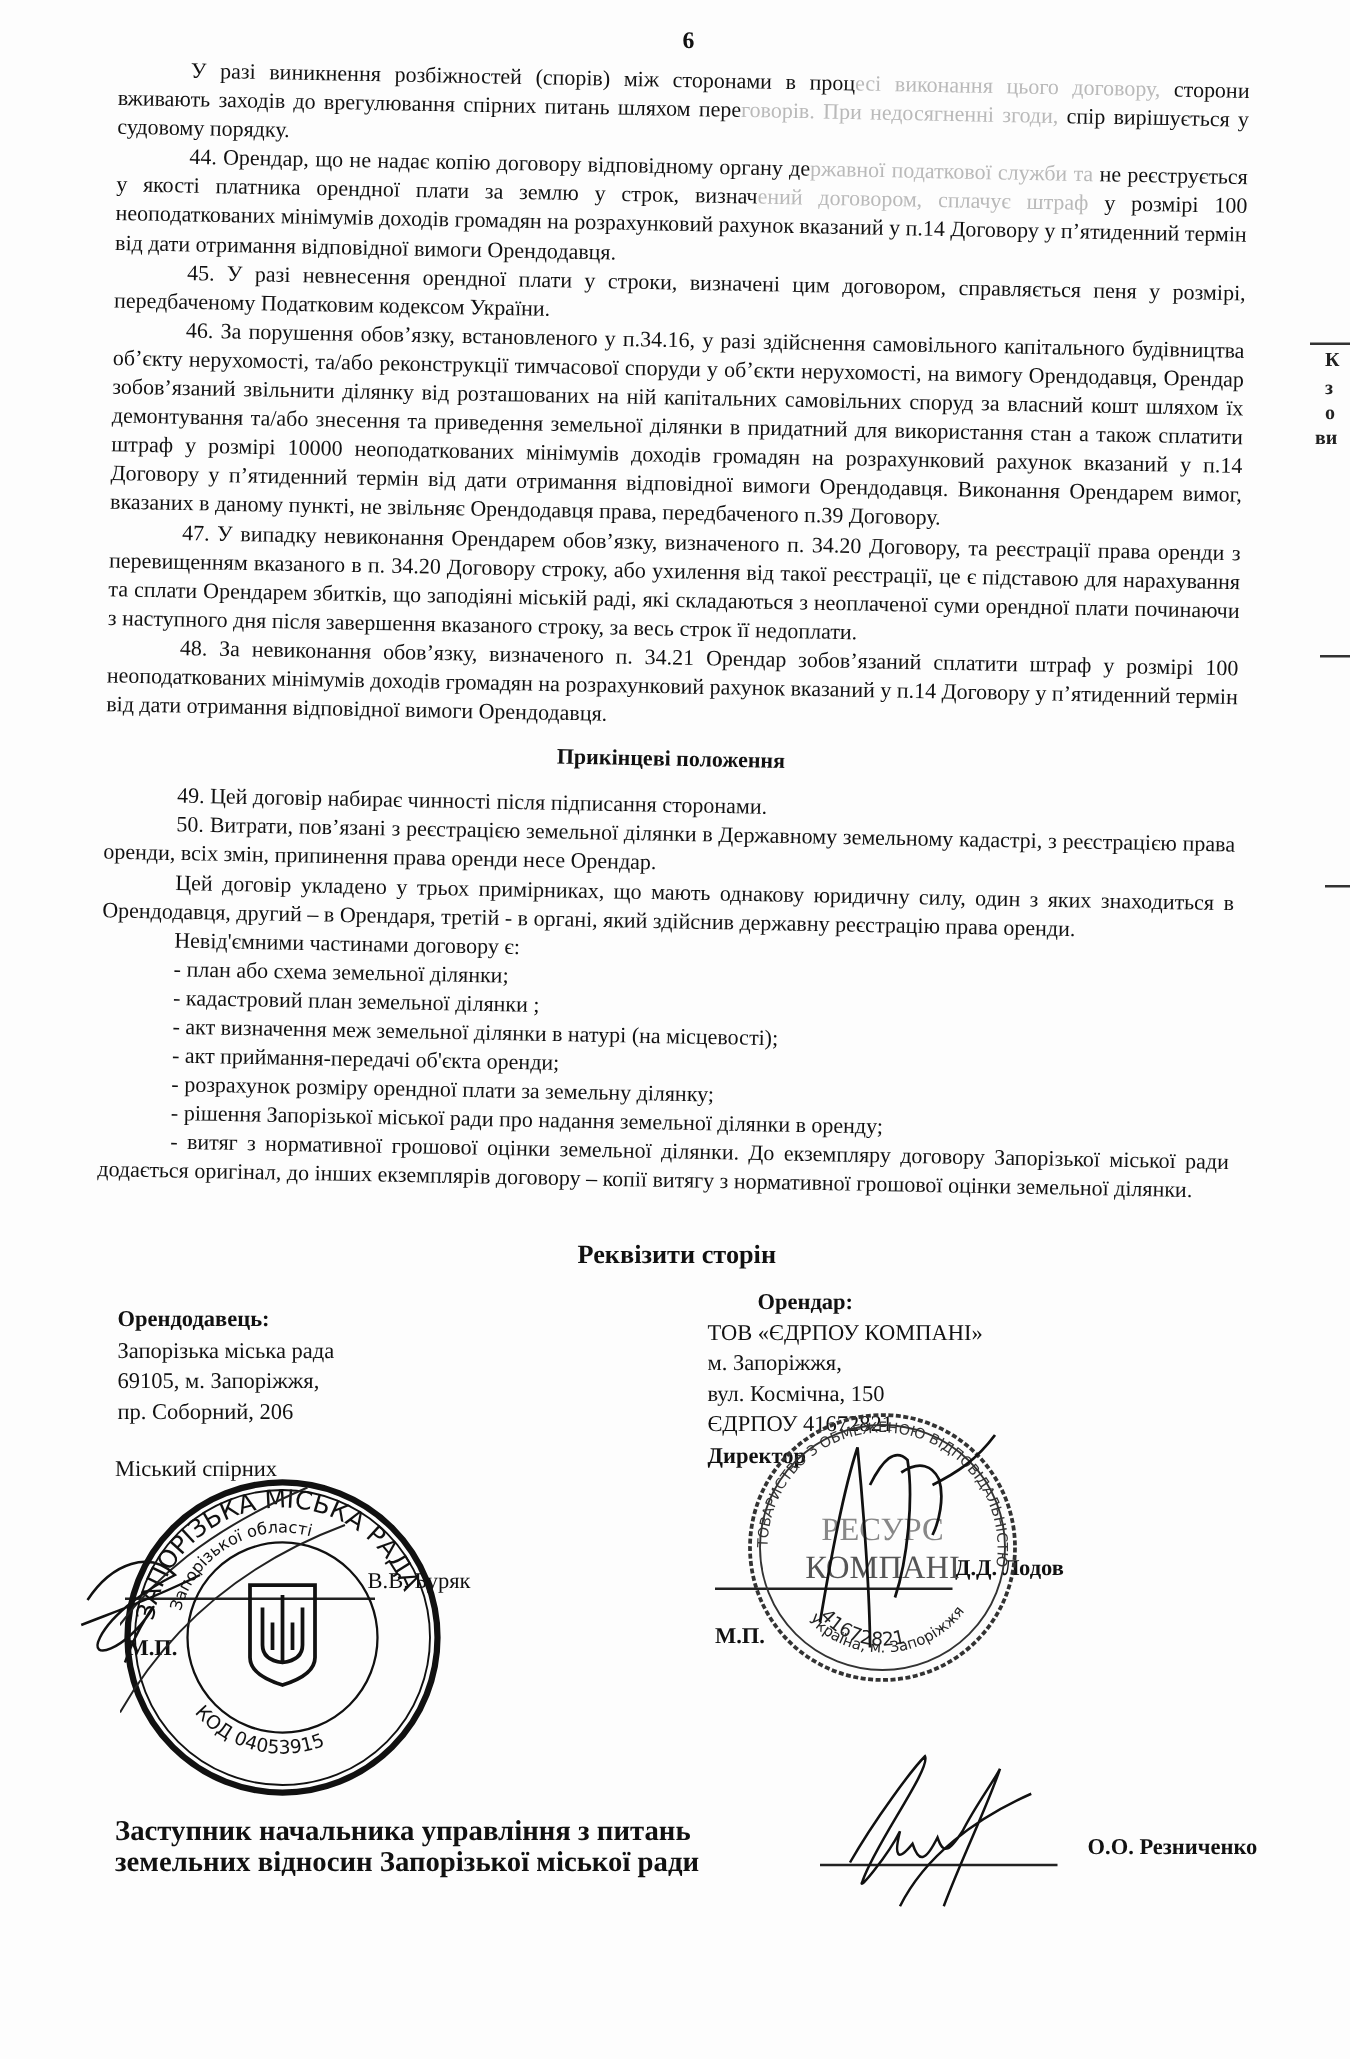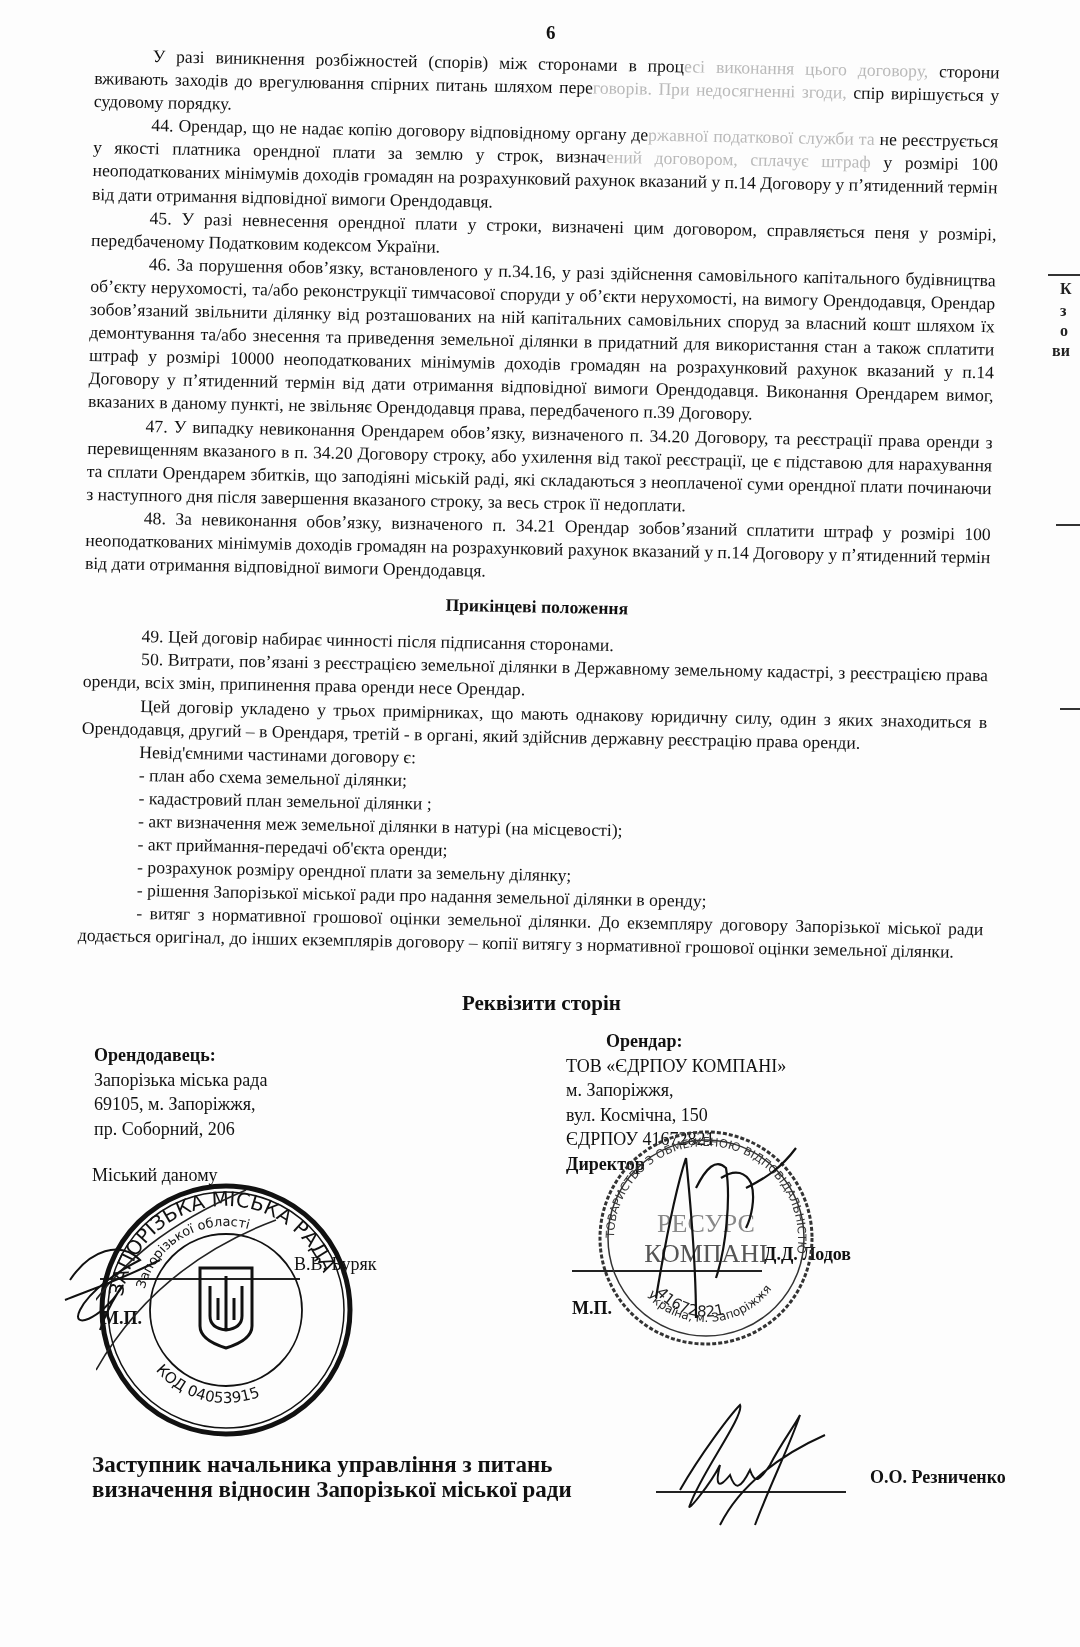--- a/index.html
+++ b/index.html
@@ -73,21 +73,21 @@
   </div>
 
   <div class="req-heading">Реквізити сторін</div>
 
   <div class="party lessor">
     <div class="label">Орендодавець:</div>
     <div>Запорізька міська рада</div>
     <div>69105, м. Запоріжжя,</div>
     <div>пр. Соборний, 206</div>
   </div>
-  <div class="sign-title mayor-title">Міський даному</div>
+  <div class="sign-title mayor-title">Міський спірних</div>
   <div class="sign-title mayor-name">В.В. Буряк</div>
   <div class="sign-title mayor-mp">М.П.</div>
   <div class="sig-line" style="left:100px; top:1278px; width:200px;"></div>
 
   <div class="party lessee">
     <div class="label">Орендар:</div>
     <div>ТОВ «ЄДРПОУ КОМПАНІ»</div>
     <div>м. Запоріжжя,</div>
     <div>вул. Космічна, 150</div>
     <div>ЄДРПОУ 41672821</div>
@@ -142,21 +142,21 @@
       <textPath href="#compCode" startOffset="12%">41672821</textPath>
     </text>
     <text font-family="DejaVu Sans, sans-serif" font-size="12" fill="#222">
       <textPath href="#compBottom" startOffset="20%">Україна, м. Запоріжжя</textPath>
     </text>
     <path d="M60,170 C70,110 80,60 90,30 C95,80 100,150 100,190 M100,60 C110,40 120,30 130,40 C135,70 130,120 120,150 M125,50 C140,40 150,45 155,55 C160,70 155,90 150,100 M150,60 C170,50 185,40 200,20" fill="none" stroke="#111" stroke-width="2.2"></path>
   </svg>
 
   <div class="deputy">
     <div>Заступник начальника управління з питань</div>
-    <div>визначення відносин Запорізької міської ради</div>
+    <div>земельних відносин Запорізької міської ради</div>
   </div>
   <div class="deputy-name">О.О. Резниченко</div>
   <div class="sig-line" style="left:656px; top:1491px; width:190px;"></div>
   <svg class="stamp" style="left:660px; top:1395px;" width="170" height="140" viewBox="0 0 170 140">
     <path d="M20,95 C40,60 70,20 80,10 C85,20 40,80 30,110 C25,120 50,90 60,70 C55,90 58,95 70,80 C75,95 80,95 90,75 C95,90 100,85 110,70 C120,50 135,30 140,20 C130,50 110,90 95,130 M60,130 C80,90 120,60 165,40" fill="none" stroke="#111" stroke-width="2"></path>
   </svg>
 
   <div class="edge-line" style="left:1048px; top:274px; width:32px;"></div>
   <div class="edge-text" style="top:280px;">К</div>
   <div class="edge-text" style="top:302px;">з</div>

